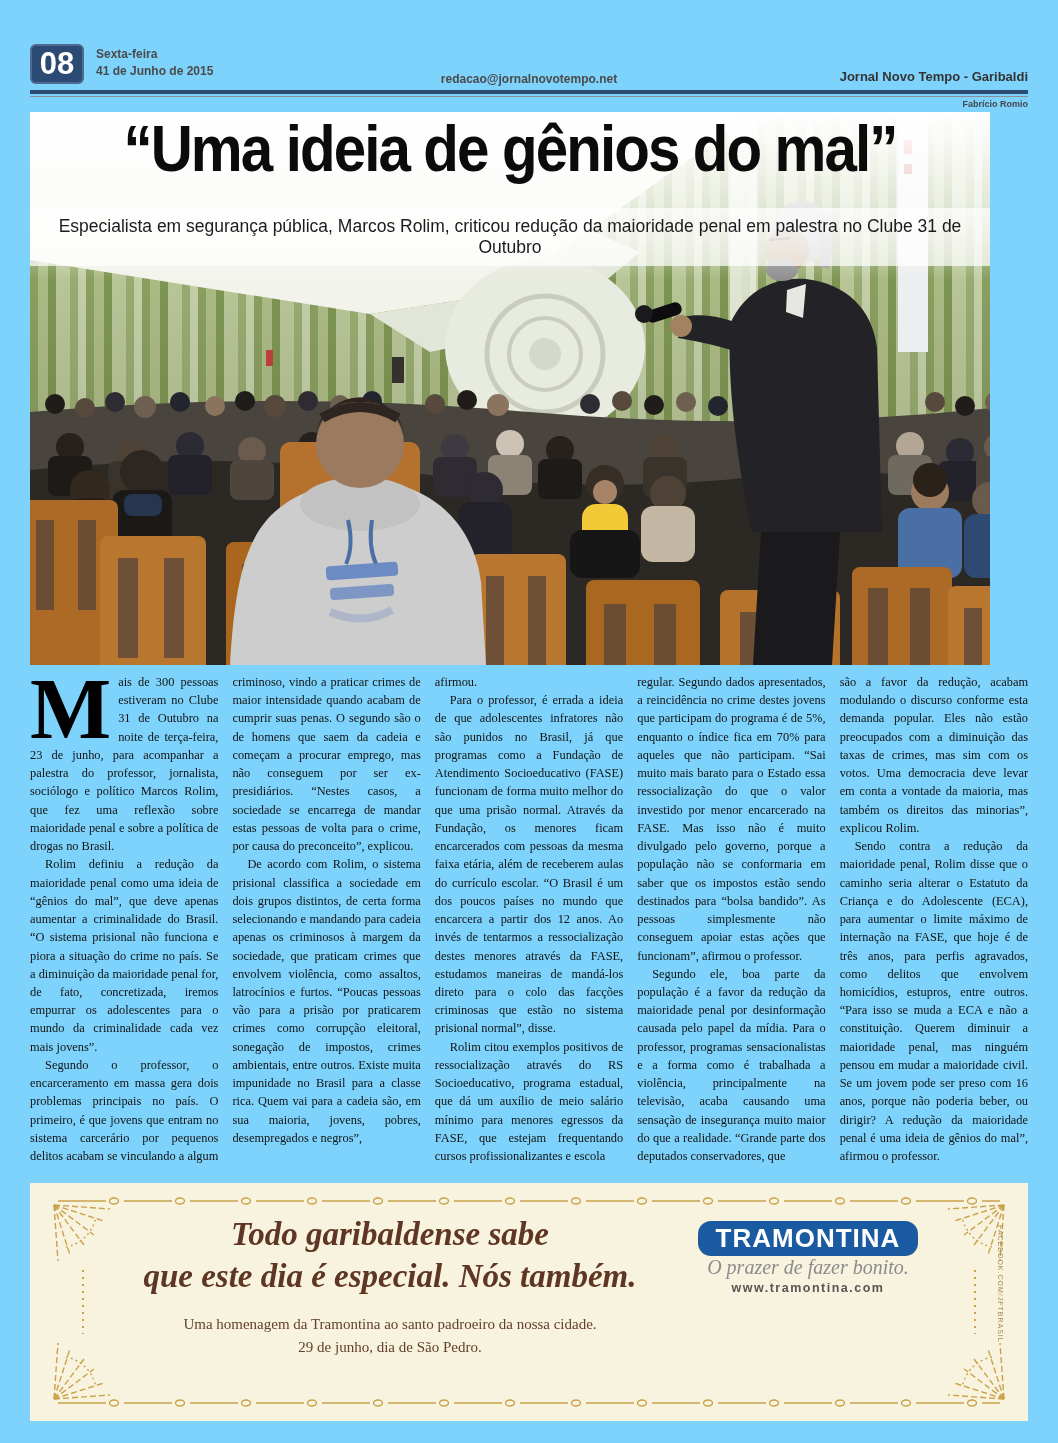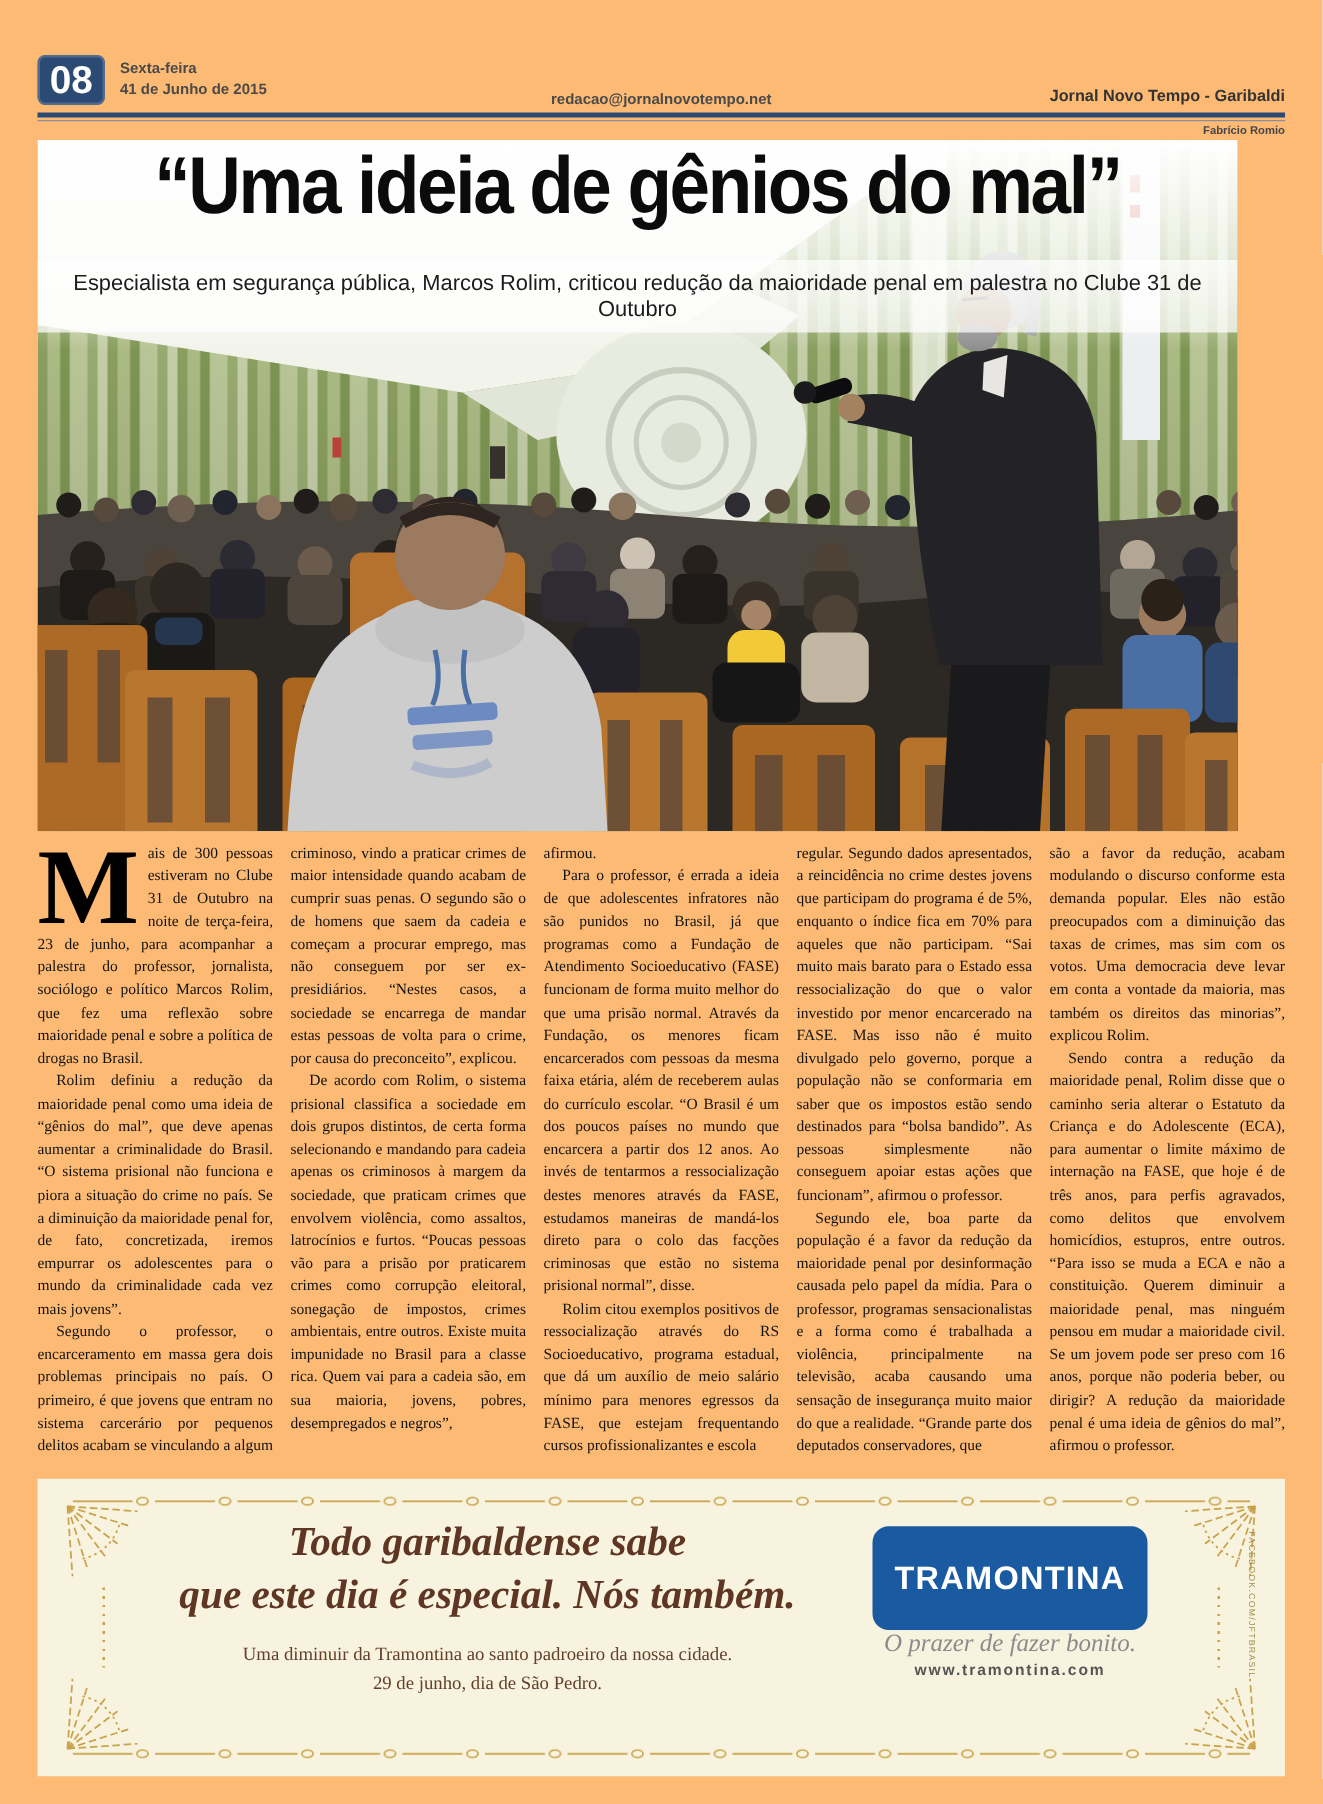--- a/index.html
+++ b/index.html
@@ -1,16 +1,16 @@
 <!DOCTYPE html>
 <html lang="pt"><head>
 <meta charset="utf-8">
 <style>
   html,body{margin:0;padding:0;background:#e8e8e8;}
-  .page{position:relative;width:1058px;height:1443px;background:#fdba74;margin:0 auto;
+  .page{position:relative;width:1058px;height:1443px;background:#7dd3fc;margin:0 auto;
         font-family:"Liberation Sans",sans-serif;overflow:hidden;}
 
   
   .masthead{position:absolute;left:30px;right:30px;top:44px;height:42px;}
   .pagenum{position:absolute;left:0;top:0;width:54px;height:40px;background:#2b4a74;
            border-radius:6px;color:#fff;font-weight:bold;font-size:31px;line-height:40px;
            text-align:center;box-shadow:inset 0 0 0 2px rgba(255,255,255,.18);}
   .dateblock{position:absolute;left:66px;top:2px;font-size:12px;font-weight:bold;color:#4a4a4a;line-height:1.45;}
   .mast-email{position:absolute;left:0;right:0;bottom:0;text-align:center;font-size:12px;font-weight:bold;color:#4a4a4a;}
   .mast-paper{position:absolute;right:0;bottom:2px;font-size:13px;font-weight:bold;color:#333;}
@@ -44,21 +44,21 @@
   .corner.tl{left:22px;top:20px;}
   .corner.tr{right:22px;top:20px;transform:scaleX(-1);}
   .corner.bl{left:22px;bottom:20px;transform:scaleY(-1);}
   .corner.br{right:22px;bottom:20px;transform:scale(-1,-1);}
   .sidedots{position:absolute;width:2px;height:64px;background:repeating-linear-gradient(180deg,#c9a24a 0 2px,transparent 2px 7px);}
   .sidedots.l{left:52px;top:87px;} .sidedots.r{right:52px;top:87px;}
   .ad-left{position:absolute;left:70px;width:580px;top:30px;text-align:center;color:#5f3524;}
   .ad-h{font-family:"Liberation Serif",serif;font-style:italic;font-weight:bold;font-size:33px;line-height:1.28;}
   .ad-sub{margin-top:16px;font-family:"Liberation Serif",serif;font-size:15px;line-height:1.5;color:#63402c;}
   .ad-right{position:absolute;right:100px;top:38px;width:240px;text-align:center;}
-  .brandbox{display:inline-block;background:#1a5aa0;border-radius:13px;padding:26px 18px;
+  .brandbox{display:inline-block;background:#1a5aa0;border-radius:13px;padding:2px 18px;
             color:#fff;font-weight:bold;font-size:26px;letter-spacing:1px;}
   .tagline{font-family:"Liberation Serif",serif;font-style:italic;font-size:20px;color:#8b8b8b;}
   .website{margin-top:2px;font-size:12.5px;font-weight:bold;color:#555;letter-spacing:1.5px;}
   .fbvert{position:absolute;right:24px;top:42px;writing-mode:vertical-rl;font-size:7px;
           color:#a38d4f;letter-spacing:1px;}
 </style>
 </head>
 <body>
 
 <div class="page">
@@ -354,21 +354,21 @@
         <path d="M14,44 A38,38 0 0 0 44,14" stroke-dasharray="2 3"></path>
       </g>
     </svg>
     <div class="sidedots l"></div>
     <div class="sidedots r"></div>
 
     <div class="ad-left">
       <div class="ad-h">Todo garibaldense sabe</div>
       <div class="ad-h">que este dia é especial. Nós também.</div>
       <div class="ad-sub">
-        <div>Uma diminuir da Tramontina ao santo padroeiro da nossa cidade.</div>
+        <div>Uma homenagem da Tramontina ao santo padroeiro da nossa cidade.</div>
         <div>29 de junho, dia de São Pedro.</div>
       </div>
     </div>
 
     <div class="ad-right">
       <div class="brandbox">TRAMONTINA</div>
       <div class="tagline">O prazer de fazer bonito.</div>
       <div class="website">www.tramontina.com</div>
     </div>
 

